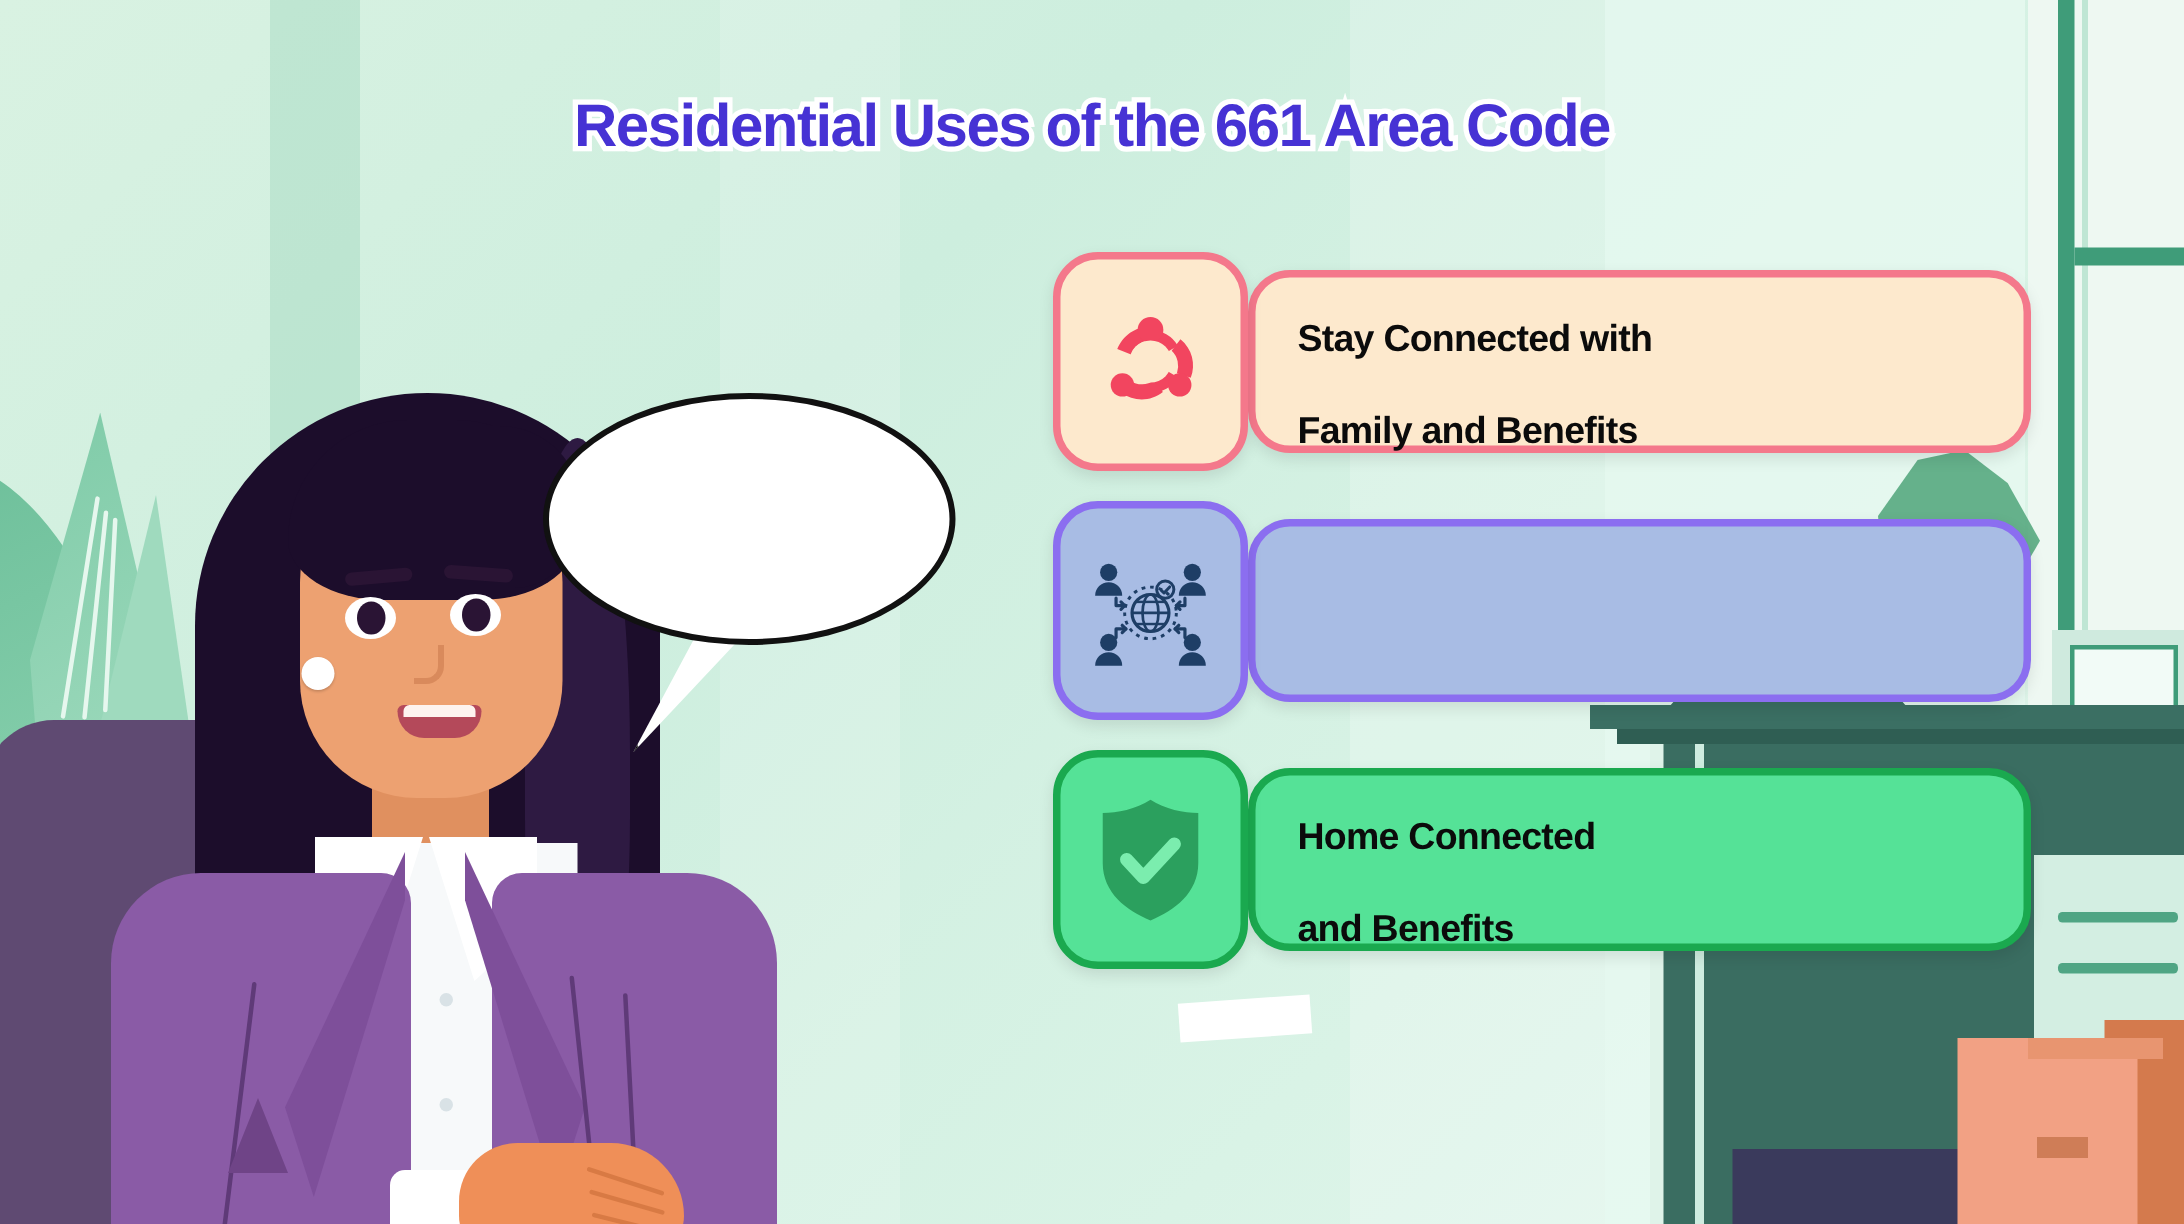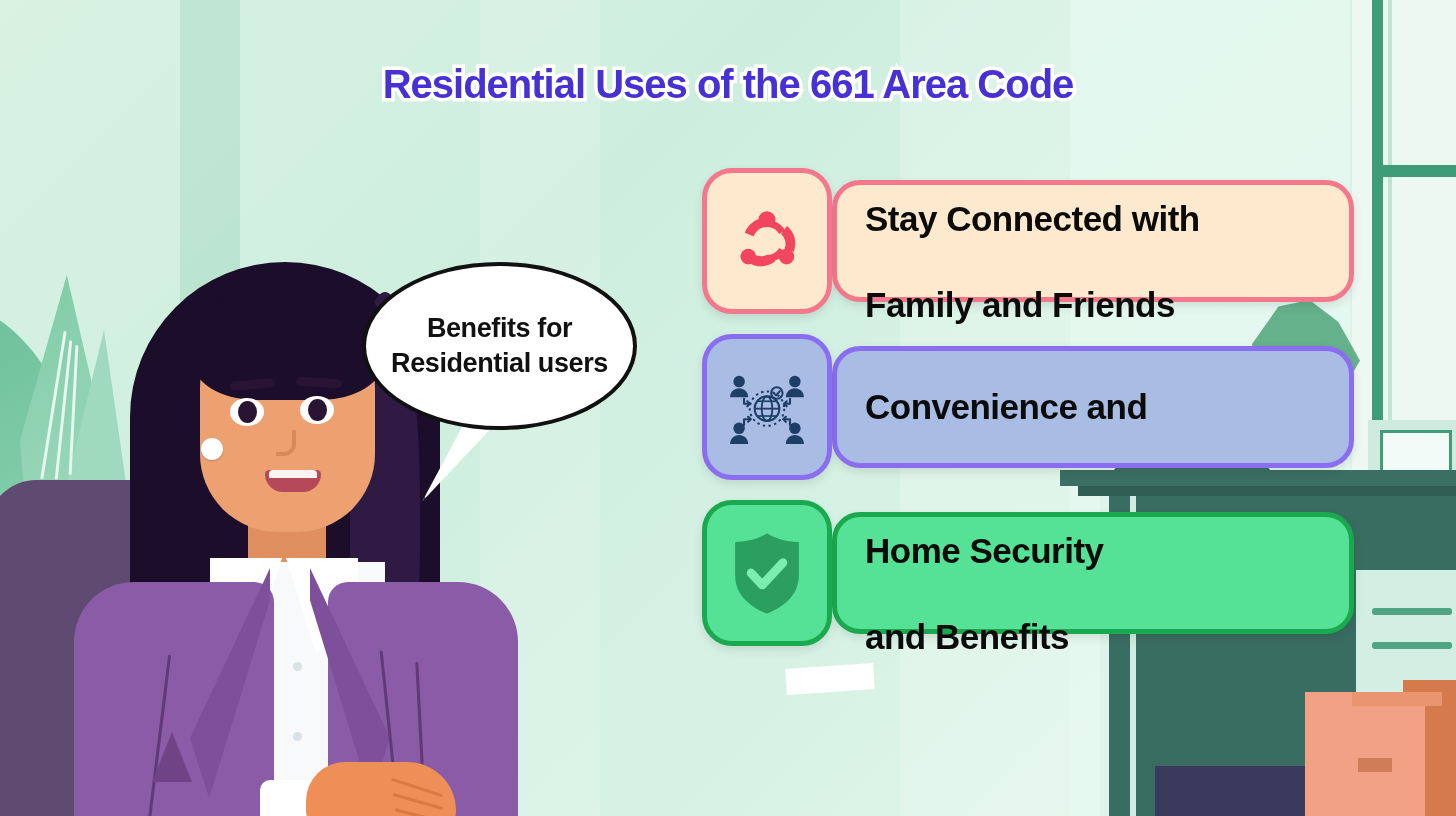--- a/index.html
+++ b/index.html
@@ -245,21 +245,21 @@
   .cards { position:absolute; left:702px; top:168px; width:650px; z-index:30; }
   .card { position:relative; height:146px; margin-bottom:20px; }
 
   .card-bar {
     position:absolute; left:130px; top:12px; right:-2px; height:122px;
     border-radius:28px; border:5px solid; display:flex; align-items:center;
     padding-left:28px;
     box-shadow:0 4px 10px rgba(0,0,0,.10);
   }
   .card-title {
-    font-size:35px; font-weight:800; color:#0b0b0b;
+    font-size:25px; font-weight:800; color:#0b0b0b;
     line-height:1.22; letter-spacing:-0.5px;
     white-space:pre-line;
   }
   .card-icon {
     position:absolute; left:0; top:0; width:130px; height:146px;
     border-radius:30px; border:5px solid;
     display:flex; align-items:center; justify-content:center;
     z-index:2;
     box-shadow:0 4px 10px rgba(0,0,0,.10);
   }
@@ -356,32 +356,31 @@
     <div class="cuff"></div>
     <div class="hand"></div>
     <div class="finger-line fl1"></div>
     <div class="finger-line fl2"></div>
     <div class="finger-line fl3"></div>
   </div>
 
   <div class="bubble-tail"></div>
   <div class="bubble">
     <div class="bubble-tail-mask"></div>
-    <div class="bubble-text">Benefits for Residential users</div>
   </div>
 
   <h1 class="title">Residential Uses of the 661 Area Code</h1>
 
   <div class="cards">
 
     <div class="card c1">
       <div class="card-bar">
         <div class="card-title">
           <span>Stay Connected with</span><br>
-          <span>Family and Friends</span>
+          <span>Family and Benefits</span>
         </div>
       </div>
       <div class="card-icon">
         <svg width="78" height="78" viewBox="0 0 100 100" aria-hidden="true">
           <g fill="#F2455F">
             <circle cx="50" cy="50" r="27" fill="none" stroke="#F2455F" stroke-width="0"></circle>
             <path d="M50 23a27 27 0 0 1 23.4 13.5l-9.5 5.5A16 16 0 0 0 50 34z"></path>
             <path d="M73.4 63.5A27 27 0 0 1 50 77V66a16 16 0 0 0 13.9-8z"></path>
             <path d="M26.6 63.5A27 27 0 0 0 50 77V66a16 16 0 0 1-13.9-8z" opacity="0"></path>
             <path d="M50 23a27 27 0 0 0-23.4 40.5l9.5-5.5A16 16 0 0 1 50 34z" opacity="0"></path>
@@ -396,21 +395,21 @@
             <circle cx="75" cy="70" r="10"></circle>
             <circle cx="50" cy="50" r="18" fill="#FDE9CD"></circle>
           </g>
         </svg>
       </div>
     </div>
 
     <div class="card c2">
       <div class="card-bar">
         <div class="card-title">
-          <span>Convenience and</span><br>
+          <br>
         </div>
       </div>
       <div class="card-icon">
         <svg width="82" height="82" viewBox="0 0 100 100" aria-hidden="true">
           <g fill="#1E3E66">
 
             <g>
               <circle cx="16" cy="19" r="7"></circle>
               <path d="M5 38c0-6.6 5-11 11-11s11 4.4 11 11z"></path>
             </g>
@@ -446,21 +445,21 @@
             <path d="M78 72v-7h-8" fill="none" stroke="#1E3E66" stroke-width="2.6" stroke-linecap="round" stroke-linejoin="round"></path>
             <path d="M70 65l3-3m-3 3l3 3" fill="none" stroke="#1E3E66" stroke-width="2.6" stroke-linecap="round" stroke-linejoin="round"></path>
           </g>
         </svg>
       </div>
     </div>
 
     <div class="card c3">
       <div class="card-bar">
         <div class="card-title">
-          <span>Home Security</span><br>
+          <span>Home Connected</span><br>
           <span>and Benefits</span>
         </div>
       </div>
       <div class="card-icon">
         <svg width="80" height="86" viewBox="0 0 100 108" aria-hidden="true">
           <path d="M50 4C38 12 22 15 10 15v42c0 25 20 40 40 48 20-8 40-23 40-48V15C78 15 62 12 50 4z" fill="#2BA05E"></path>
           <path d="M30 54l14 15 26-28" fill="none" stroke="#7BEDAE" stroke-width="11" stroke-linecap="round" stroke-linejoin="round"></path>
         </svg>
       </div>
     </div>

